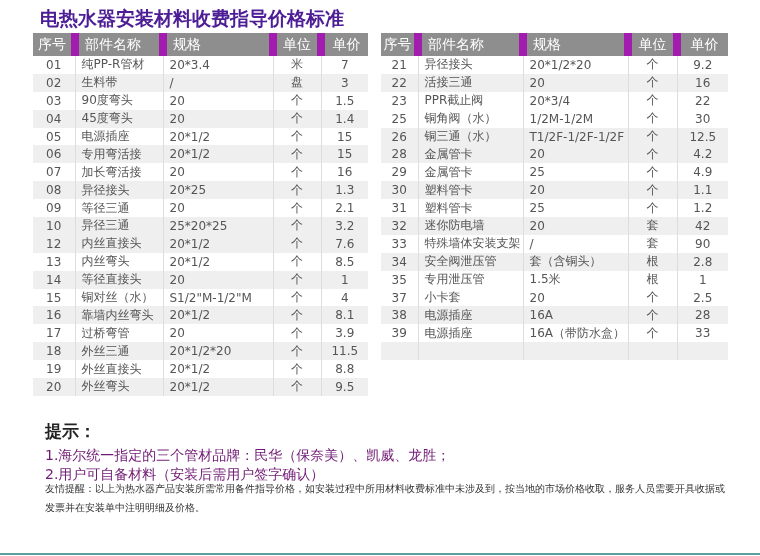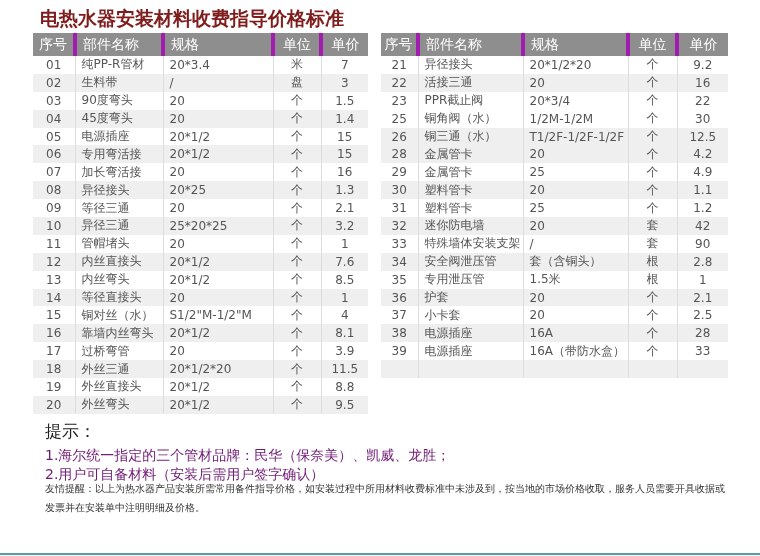--- a/index.html
+++ b/index.html
@@ -1,29 +1,29 @@
 <!DOCTYPE html>
 <html><head>
 <meta charset="utf-8">
 <style>
   html, body { margin:0; padding:0; background:#ffffff; }
   body { width:760px; height:556px; position:relative; overflow:hidden;
          font-family:"DejaVu Sans","Liberation Sans",sans-serif; color:#444; }
-  .title { position:absolute; left:40px; top:6px; font-size:19px; font-weight:bold; color:#7f1d1d; letter-spacing:0px; }
+  .title { position:absolute; left:40px; top:6px; font-size:19px; font-weight:bold; color:#4c1d95; letter-spacing:0px; }
   table.price { position:absolute; top:33px; border-collapse:collapse; font-size:12px; }
   table.left { left:33px; width:335px; }
   table.right { left:381px; width:347px; }
-  table.price th { background:#8e8e8e; color:#fff; font-weight:normal; font-size:14px; height:23px; text-align:left; padding:0 0 0 6px; border-right:4px solid #a21caf; }
+  table.price th { background:#8e8e8e; color:#fff; font-weight:normal; font-size:14px; height:23px; text-align:left; padding:0 0 0 6px; border-right:8px solid #a21caf; }
   table.price th:last-child { border-right:none; }
   table.price th.c { text-align:center; padding:0; }
   table.price td { height:17.9px; padding:0 0 0 6px; color:#555; border-right:1px solid #ddd; white-space:nowrap; }
   table.price td:last-child { border-right:none; }
   table.price td.c { text-align:center; padding:0; }
   table.price tr.alt td { background:#efefef; }
-  .tips-head { position:absolute; left:45px; top:420px; font-size:17px; font-weight:normal; color:#222; }
+  .tips-head { position:absolute; left:45px; top:420px; font-size:17px; font-weight:bold; color:#222; }
   .tip { position:absolute; left:45px; font-size:14px; color:#701a75; }
   .note { position:absolute; left:45px; top:479px; width:680px; font-size:10px; line-height:19px; color:#333; }
   .bottom-rule { position:absolute; left:0; top:553px; width:760px; height:2px; background:#5b9ea0; }
 </style>
 </head>
 <body>
 
 <div class="title">电热水器安装材料收费指导价格标准</div>
 
 <table class="price left">
@@ -107,27 +107,20 @@
         <td class="c">个</td>
         <td class="c">2.1</td>
       </tr>
       <tr class="alt">
         <td class="c">10</td>
         <td>异径三通</td>
         <td>25*20*25</td>
         <td class="c">个</td>
         <td class="c">3.2</td>
       </tr>
-      <tr>
-        <td class="c">11</td>
-        <td>管帽堵头</td>
-        <td>20</td>
-        <td class="c">个</td>
-        <td class="c">1</td>
-      </tr>
       <tr class="alt">
         <td class="c">12</td>
         <td>内丝直接头</td>
         <td>20*1/2</td>
         <td class="c">个</td>
         <td class="c">7.6</td>
       </tr>
       <tr>
         <td class="c">13</td>
         <td>内丝弯头</td>
@@ -289,27 +282,20 @@
         <td class="c">根</td>
         <td class="c">2.8</td>
       </tr>
       <tr>
         <td class="c">35</td>
         <td>专用泄压管</td>
         <td>1.5米</td>
         <td class="c">根</td>
         <td class="c">1</td>
       </tr>
-      <tr class="alt">
-        <td class="c">36</td>
-        <td>护套</td>
-        <td>20</td>
-        <td class="c">个</td>
-        <td class="c">2.1</td>
-      </tr>
       <tr>
         <td class="c">37</td>
         <td>小卡套</td>
         <td>20</td>
         <td class="c">个</td>
         <td class="c">2.5</td>
       </tr>
       <tr class="alt">
         <td class="c">38</td>
         <td>电源插座</td>

